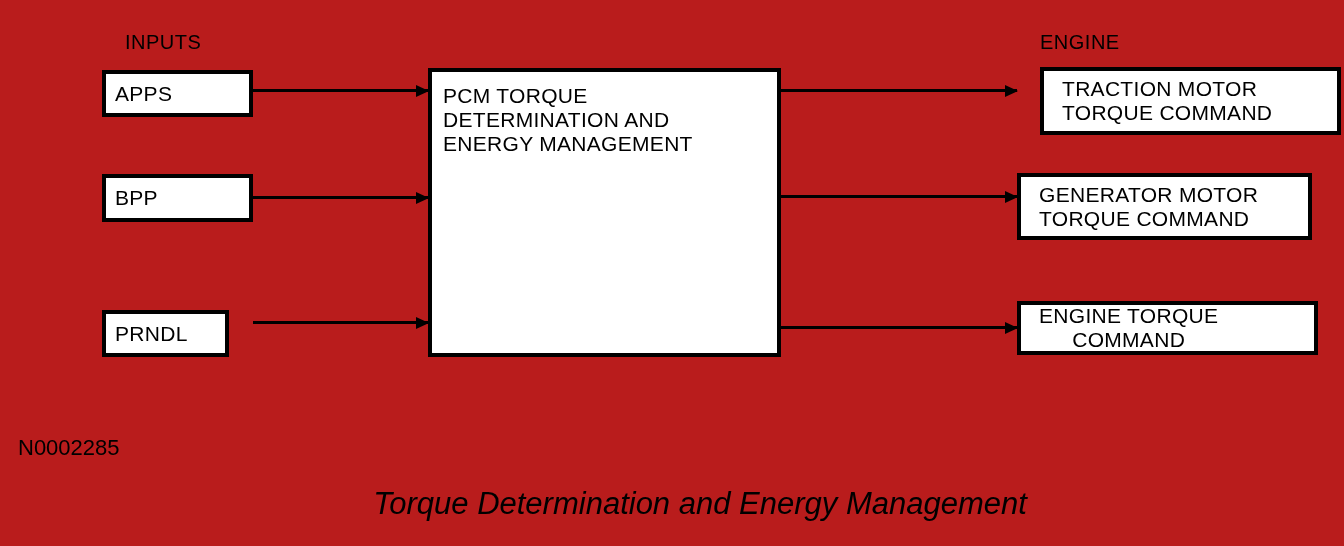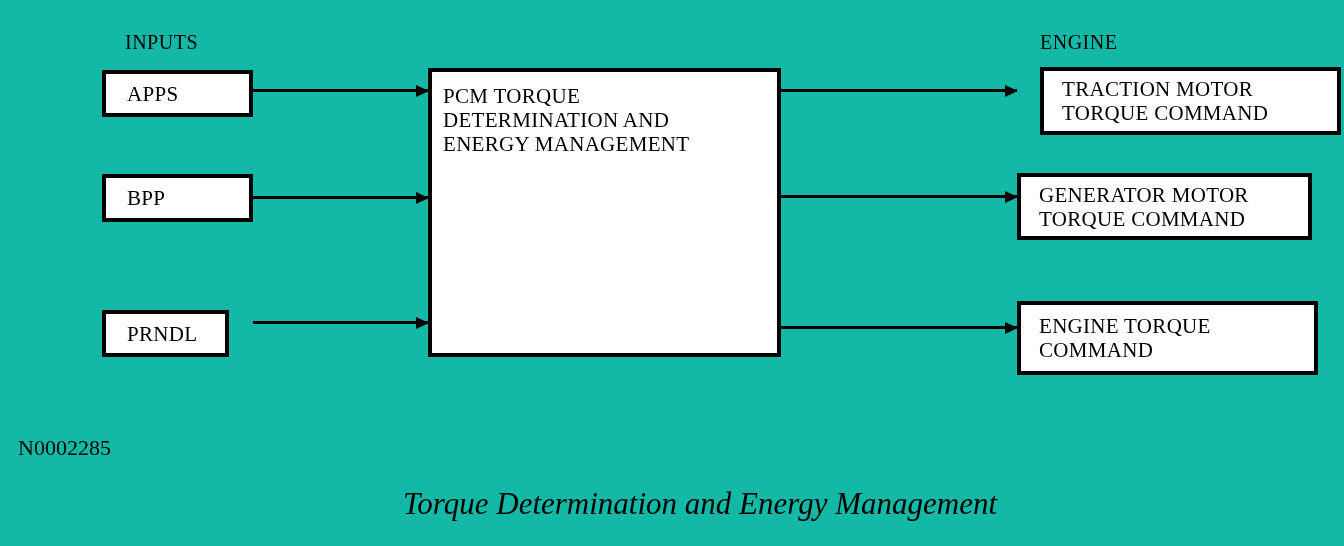--- a/index.html
+++ b/index.html
@@ -1,22 +1,22 @@
 <!DOCTYPE html>
 <html><head>
 <meta charset="utf-8">
 <style>
   * { margin:0; padding:0; box-sizing:border-box; }
   html, body { background:#ffffff; }
   .stage {
     position:relative;
     width:1344px;
     height:546px;
-    background:#14b8a6;
-    font-family:Liberation Serif, serif;
+    background:#b91c1c;
+    font-family:Liberation Sans, sans-serif;
     color:#000000;
     overflow:hidden;
   }
   .col-label {
     position:absolute;
     font-size:20px;
     line-height:20px;
     letter-spacing:0.5px;
     white-space:nowrap;
   }
@@ -26,21 +26,21 @@
     background:#ffffff;
     display:flex;
     align-items:center;
   }
   .box-label {
     font-size:21px;
     line-height:24px;
     letter-spacing:0.3px;
     white-space:pre-line;
   }
-  .input-box  { padding-left:21px; }
+  .input-box  { padding-left:9px; }
   .output-box { padding-left:18px; }
   .process-box {
     align-items:flex-start;
     padding:12px 8px 0 11px;
   }
   .arrow {
     position:absolute;
     height:3px;
     background:#000000;
   }
@@ -104,21 +104,21 @@
   <div class="box output-box" style="left:1017px; top:67px; width:301px; height:68px;margin-left:23px;">
     <span class="box-label">TRACTION MOTOR
 TORQUE COMMAND</span>
   </div>
 
   <div class="box output-box" style="left:1017px; top:173px; width:295px; height:67px;">
     <span class="box-label">GENERATOR MOTOR
 TORQUE COMMAND</span>
   </div>
 
-  <div class="box output-box" style="left:1017px; top:301px; width:301px; height:74px;">
+  <div class="box output-box" style="left:1017px; top:301px; width:301px; height:54px;text-align:center;">
     <span class="box-label">ENGINE TORQUE
 COMMAND</span>
   </div>
 
   <div class="arrow" style="left:253px; top:89px; width:175px;">
     <span class="arrowhead"></span>
   </div>
   <div class="arrow" style="left:253px; top:196px; width:175px;">
     <span class="arrowhead"></span>
   </div>

